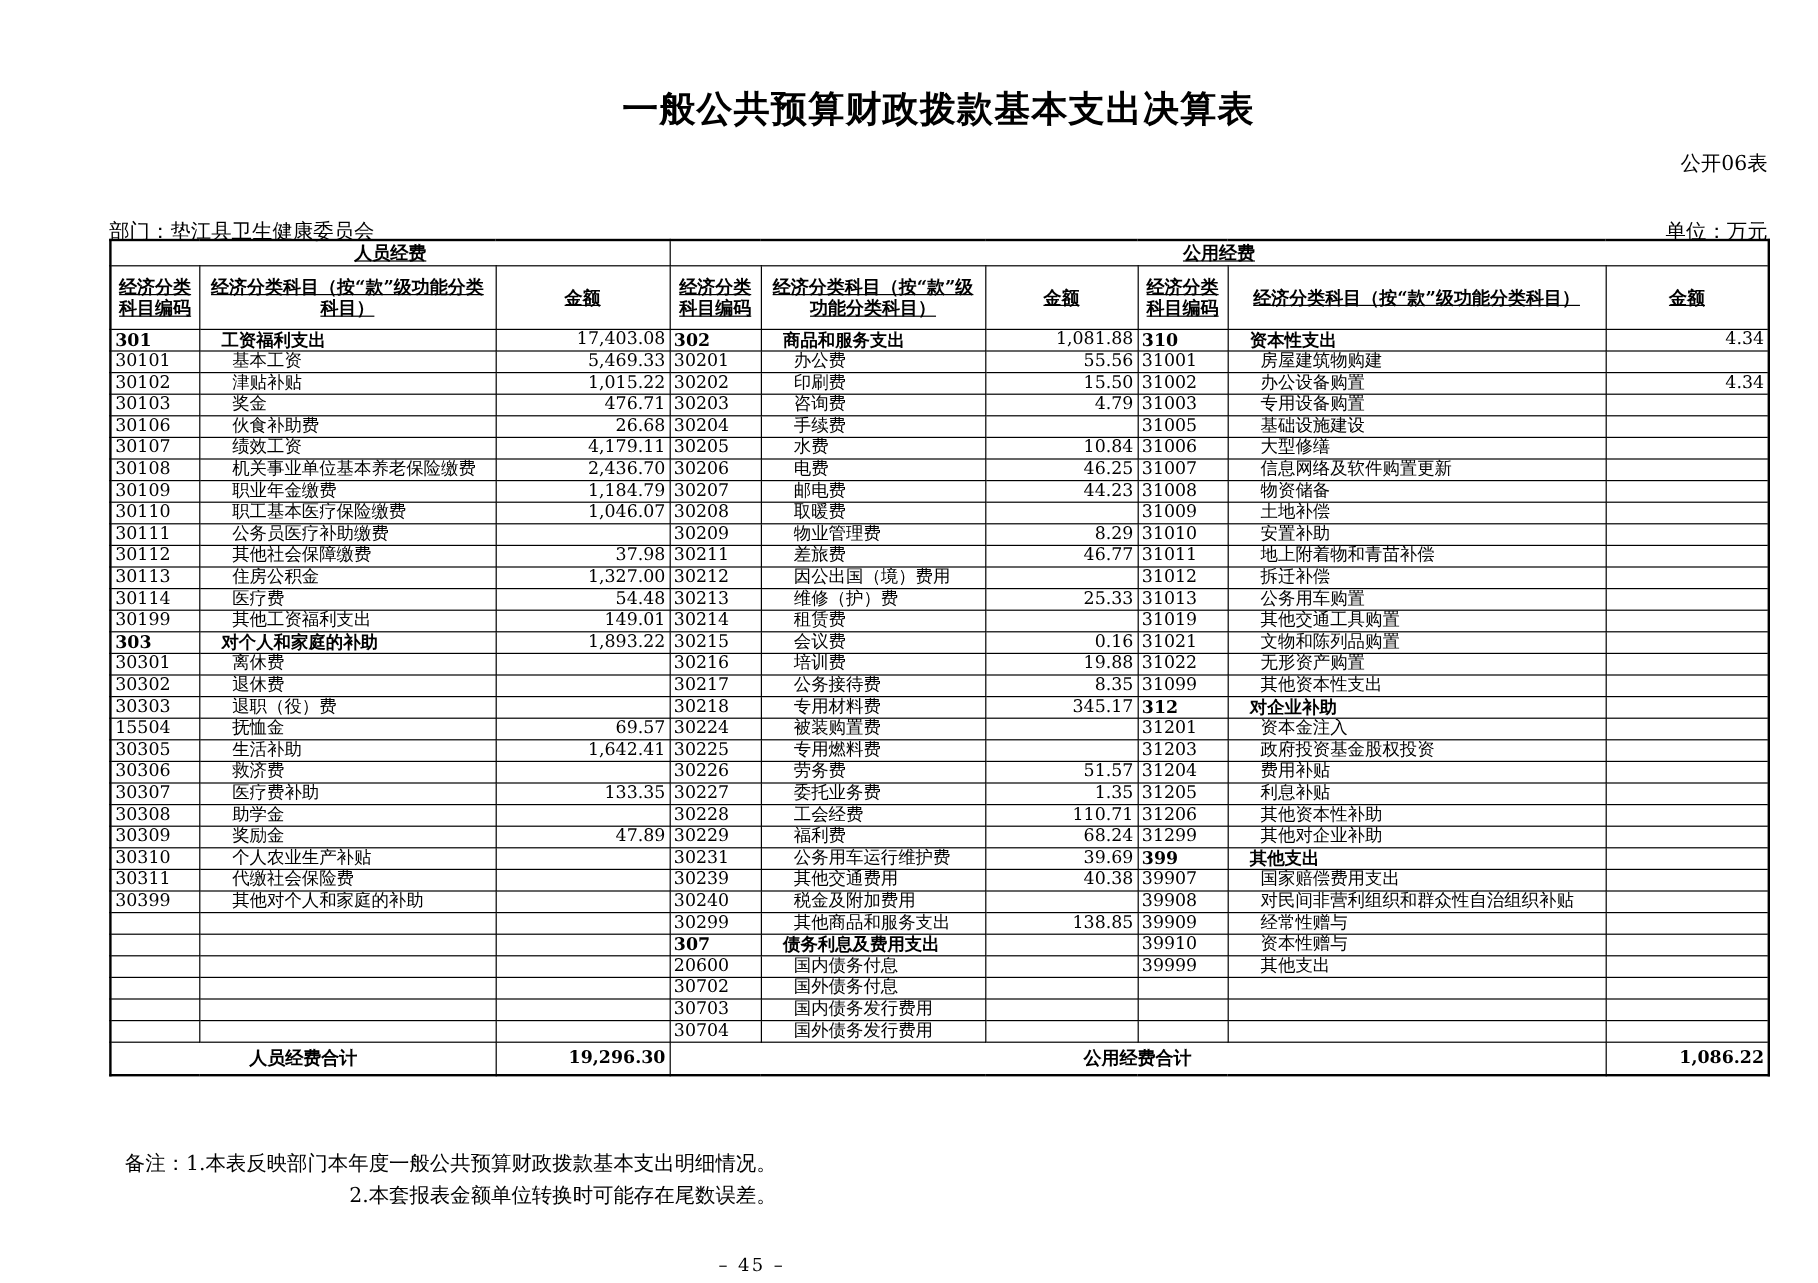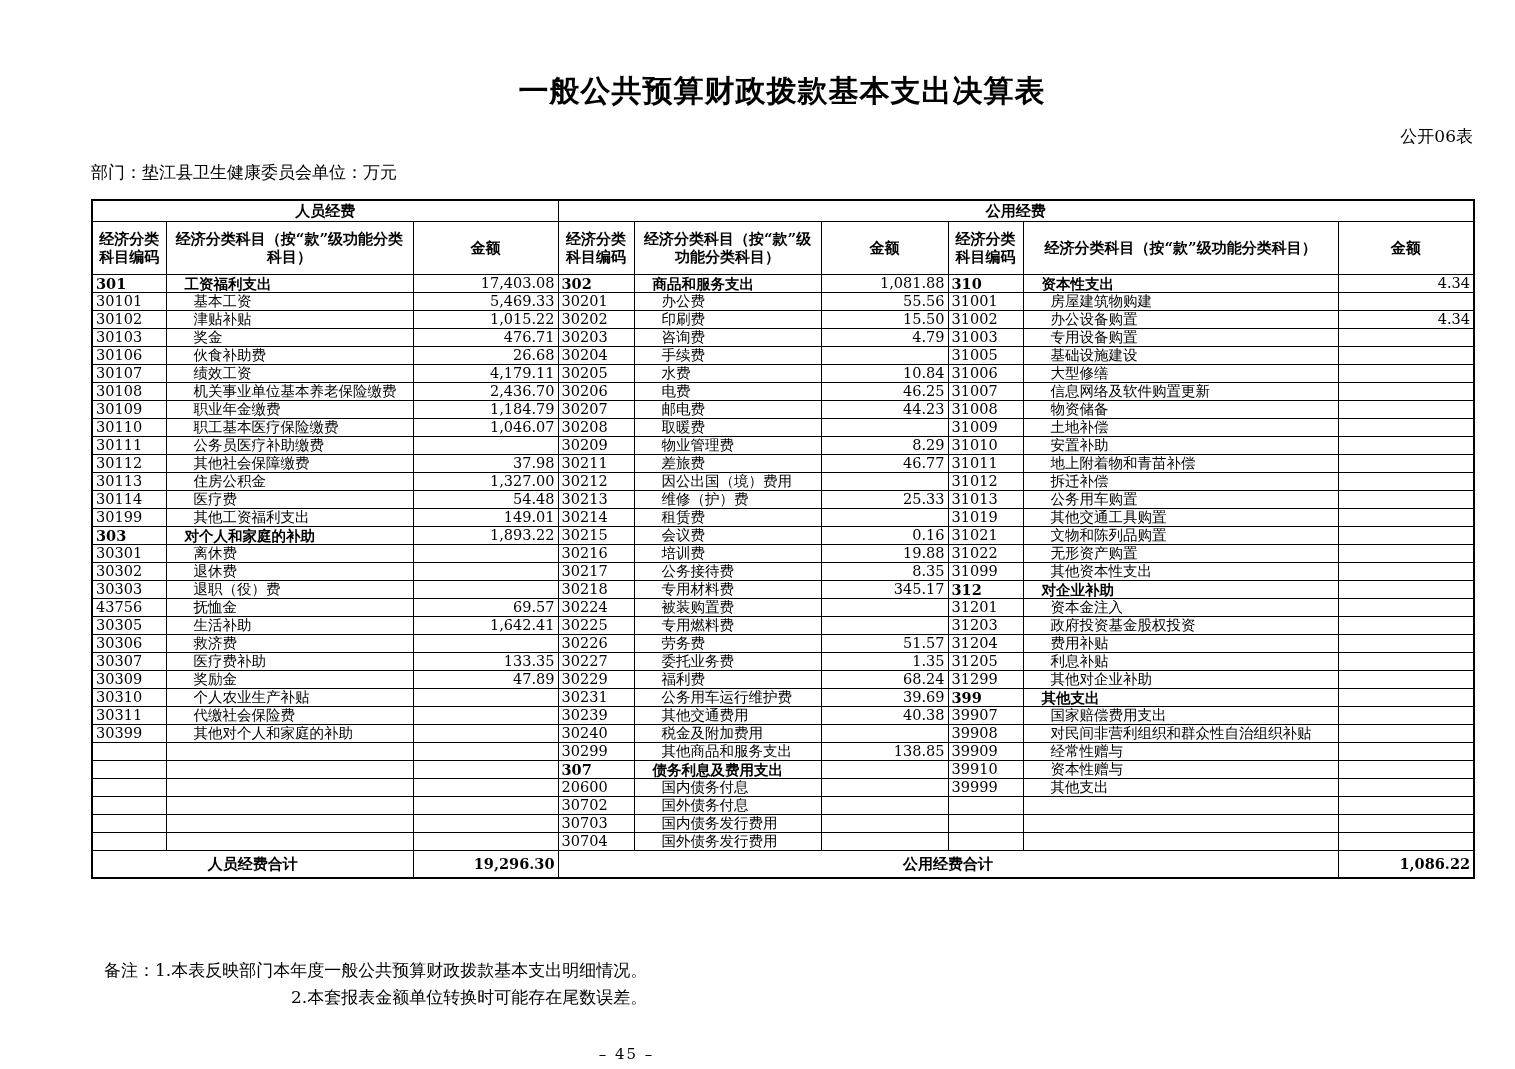--- a/index.html
+++ b/index.html
@@ -12,31 +12,31 @@
 
   .title {
     position:absolute; top:50px; left:91px; width:1382px;
     text-align:center; font-size:30px; font-weight:bold; letter-spacing:1px;
   }
   .table-code {
     position:absolute; top:104px; left:91px; width:1382px;
     text-align:right; font-size:17px;
   }
   .meta {
-    position:absolute; top:140px; left:91px; width:1382px;
-    font-size:17px; display:flex; 
+    position:absolute; top:160px; left:91px; width:1382px;
+    font-size:17px; display:flex; justify-content:space-between;
   }
 
   table.fin {
     position:absolute; top:178px; left:91px; width:1382px;
     border-collapse:collapse; table-layout:fixed;
     border:2px solid #000;
   }
   .fin th, .fin td { border:1px solid #000; overflow:hidden; white-space:nowrap; box-sizing:border-box; }
-  .fin thead th { font-size:15px; font-weight:bold; text-align:center; padding:1px 2px; }
+  .fin thead th { font-size:15px; font-weight:bold; text-align:center; padding:1px 2px;text-decoration:underline; }
   .fin tr.group-header th { height:20px; line-height:18px; }
   .fin tr.col-header th { height:53px; line-height:1.2; white-space:normal; }
   .fin tbody td { height:18px; line-height:17px; font-size:14.5px; padding:0 2px; }
   .fin td.code { text-align:left; padding-left:3px; font-size:14.5px; }
   .fin td.name { text-align:left; }
   .fin td.name.sub { padding-left:27px; }
   .fin td.amt { text-align:right; padding-right:3px; }
   .fin .cat { font-weight:bold;padding-left:18px; }
   .fin tfoot td { height:26px; line-height:24px; font-size:15px; }
   .fin tfoot td.label { font-weight:bold; text-align:center; }
@@ -284,21 +284,21 @@
           <td class="name sub">退职（役）费</td>
           <td class="amt"></td>
           <td class="code">30218</td>
           <td class="name sub">专用材料费</td>
           <td class="amt">345.17</td>
           <td class="code cat">312</td>
           <td class="name cat">对企业补助</td>
           <td class="amt"></td>
         </tr>
         <tr>
-          <td class="code">43756</td>
+          <td class="code">15504</td>
           <td class="name sub">抚恤金</td>
           <td class="amt">69.57</td>
           <td class="code">30224</td>
           <td class="name sub">被装购置费</td>
           <td class="amt"></td>
           <td class="code">31201</td>
           <td class="name sub">资本金注入</td>
           <td class="amt"></td>
         </tr>
         <tr>
@@ -325,20 +325,31 @@
         </tr>
         <tr>
           <td class="code">30307</td>
           <td class="name sub">医疗费补助</td>
           <td class="amt">133.35</td>
           <td class="code">30227</td>
           <td class="name sub">委托业务费</td>
           <td class="amt">1.35</td>
           <td class="code">31205</td>
           <td class="name sub">利息补贴</td>
+          <td class="amt"></td>
+        </tr>
+        <tr>
+          <td class="code">30308</td>
+          <td class="name sub">助学金</td>
+          <td class="amt"></td>
+          <td class="code">30228</td>
+          <td class="name sub">工会经费</td>
+          <td class="amt">110.71</td>
+          <td class="code">31206</td>
+          <td class="name sub">其他资本性补助</td>
           <td class="amt"></td>
         </tr>
         <tr>
           <td class="code">30309</td>
           <td class="name sub">奖励金</td>
           <td class="amt">47.89</td>
           <td class="code">30229</td>
           <td class="name sub">福利费</td>
           <td class="amt">68.24</td>
           <td class="code">31299</td>

